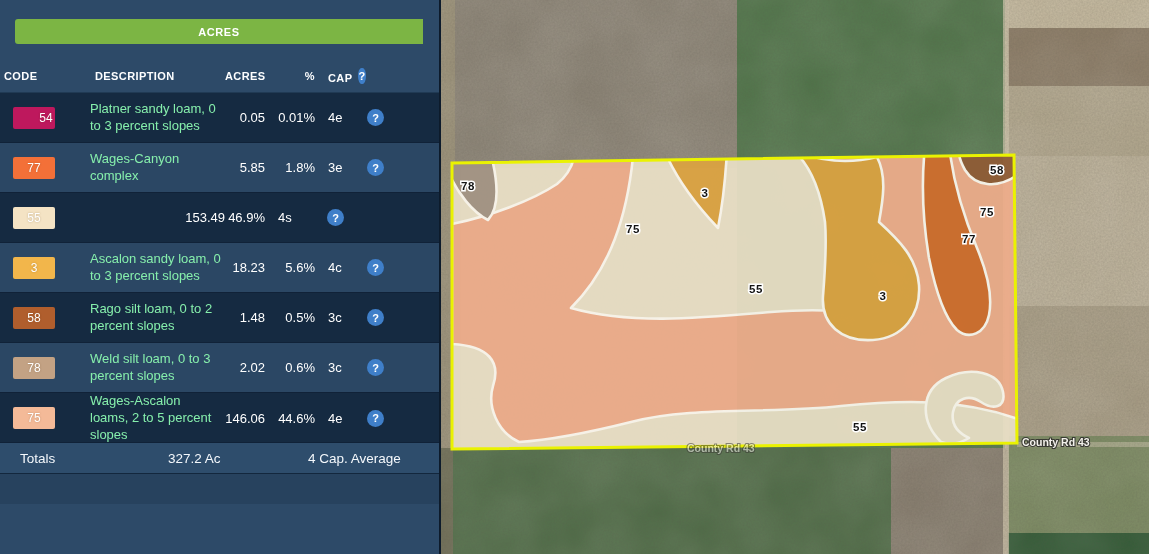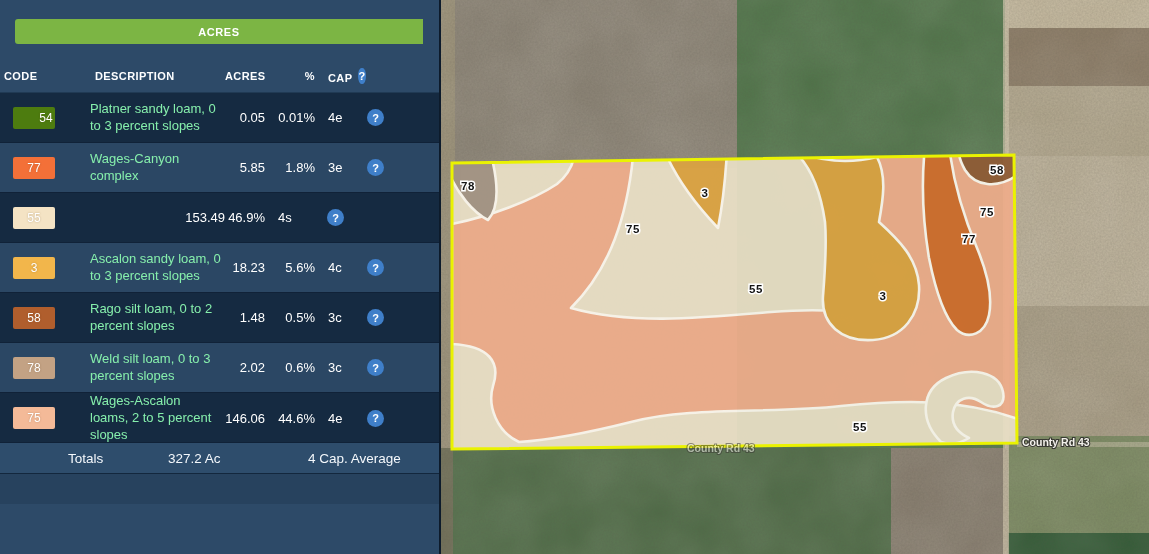--- a/index.html
+++ b/index.html
@@ -41,21 +41,21 @@
   .c-acres, .c-pct { font-size:13px; text-align:right; color:#fff; }
   .c-cap { font-size:13px; padding-left:13px; color:#fff; }
   .q-icon { width:17px; height:17px; margin-left:12px; border-radius:50%;
             background:#3f7fc9; color:#fff; font-size:11px; font-weight:bold;
             display:flex; align-items:center; justify-content:center; cursor:pointer; }
   .h-cap .q-icon { margin-left:0; width:16px; height:16px; }
 
   .tfoot { display:grid; grid-template-columns:150px 158px 1fr; align-items:center;
            height:31px; background:#2e4d6c; font-size:13.5px; color:#f4f8fc;
            border-bottom:1px solid #13273d; }
-  .f-label { padding-left:68px; }
+  .f-label { padding-left:20px; }
   .f-acres { padding-left:18px; }
   .below-foot { height:30px; background:#27425e; }
 
   
   .map-area { position:relative; width:708px; height:554px; flex:none; cursor:crosshair; }
   .map-area svg { display:block; }
   .soil-label { font-size:11.5px; font-weight:bold; fill:#141414;
                 stroke:#ffffff; stroke-width:3px; paint-order:stroke;
                 text-anchor:middle; letter-spacing:.5px; }
   .road-label { font-size:10.5px; font-weight:bold; fill:#f4f2ec;
@@ -80,21 +80,21 @@
       <span class="h-pct">%</span>
       <span class="h-cap">
         <span>CAP</span>
         <span class="q-icon">?</span>
       </span>
       <span></span>
     </div>
 
     <div id="table-body">
         <div class="trow dark">
-          <div class="badge" style="background: #4d7c0f; padding-left: 24px;">54</div>
+          <div class="badge" style="background: #be185d; padding-left: 24px;">54</div>
           <div class="c-desc">Platner sandy loam, 0 to 3 percent slopes</div>
           <div class="c-acres">0.05</div>
           <div class="c-pct">0.01%</div>
           <div class="c-cap">4e</div>
           <div class="q-icon">?</div>
         </div>
         <div class="trow light">
           <div class="badge" style="background: rgb(243, 112, 56);">77</div>
           <div class="c-desc">Wages-Canyon complex</div>
           <div class="c-acres">5.85</div>

